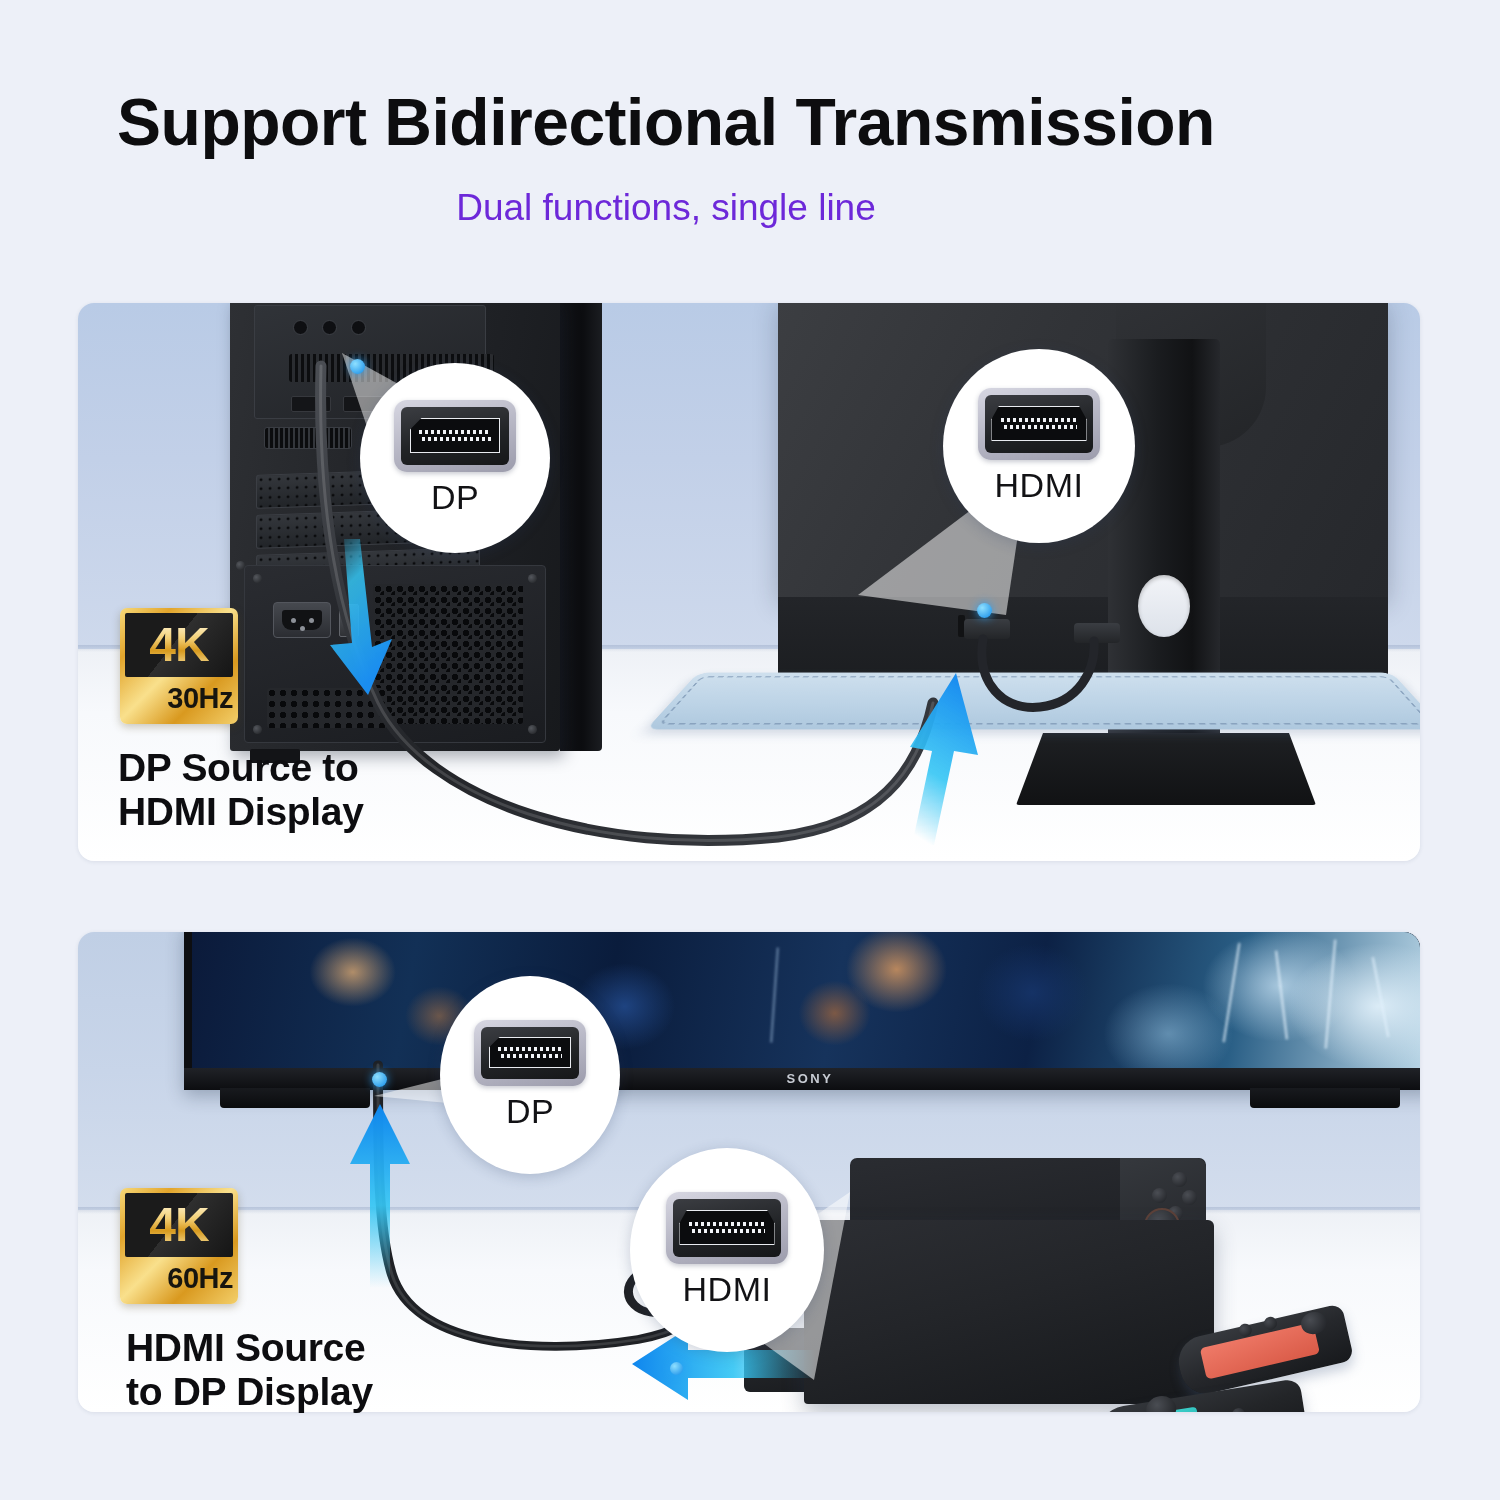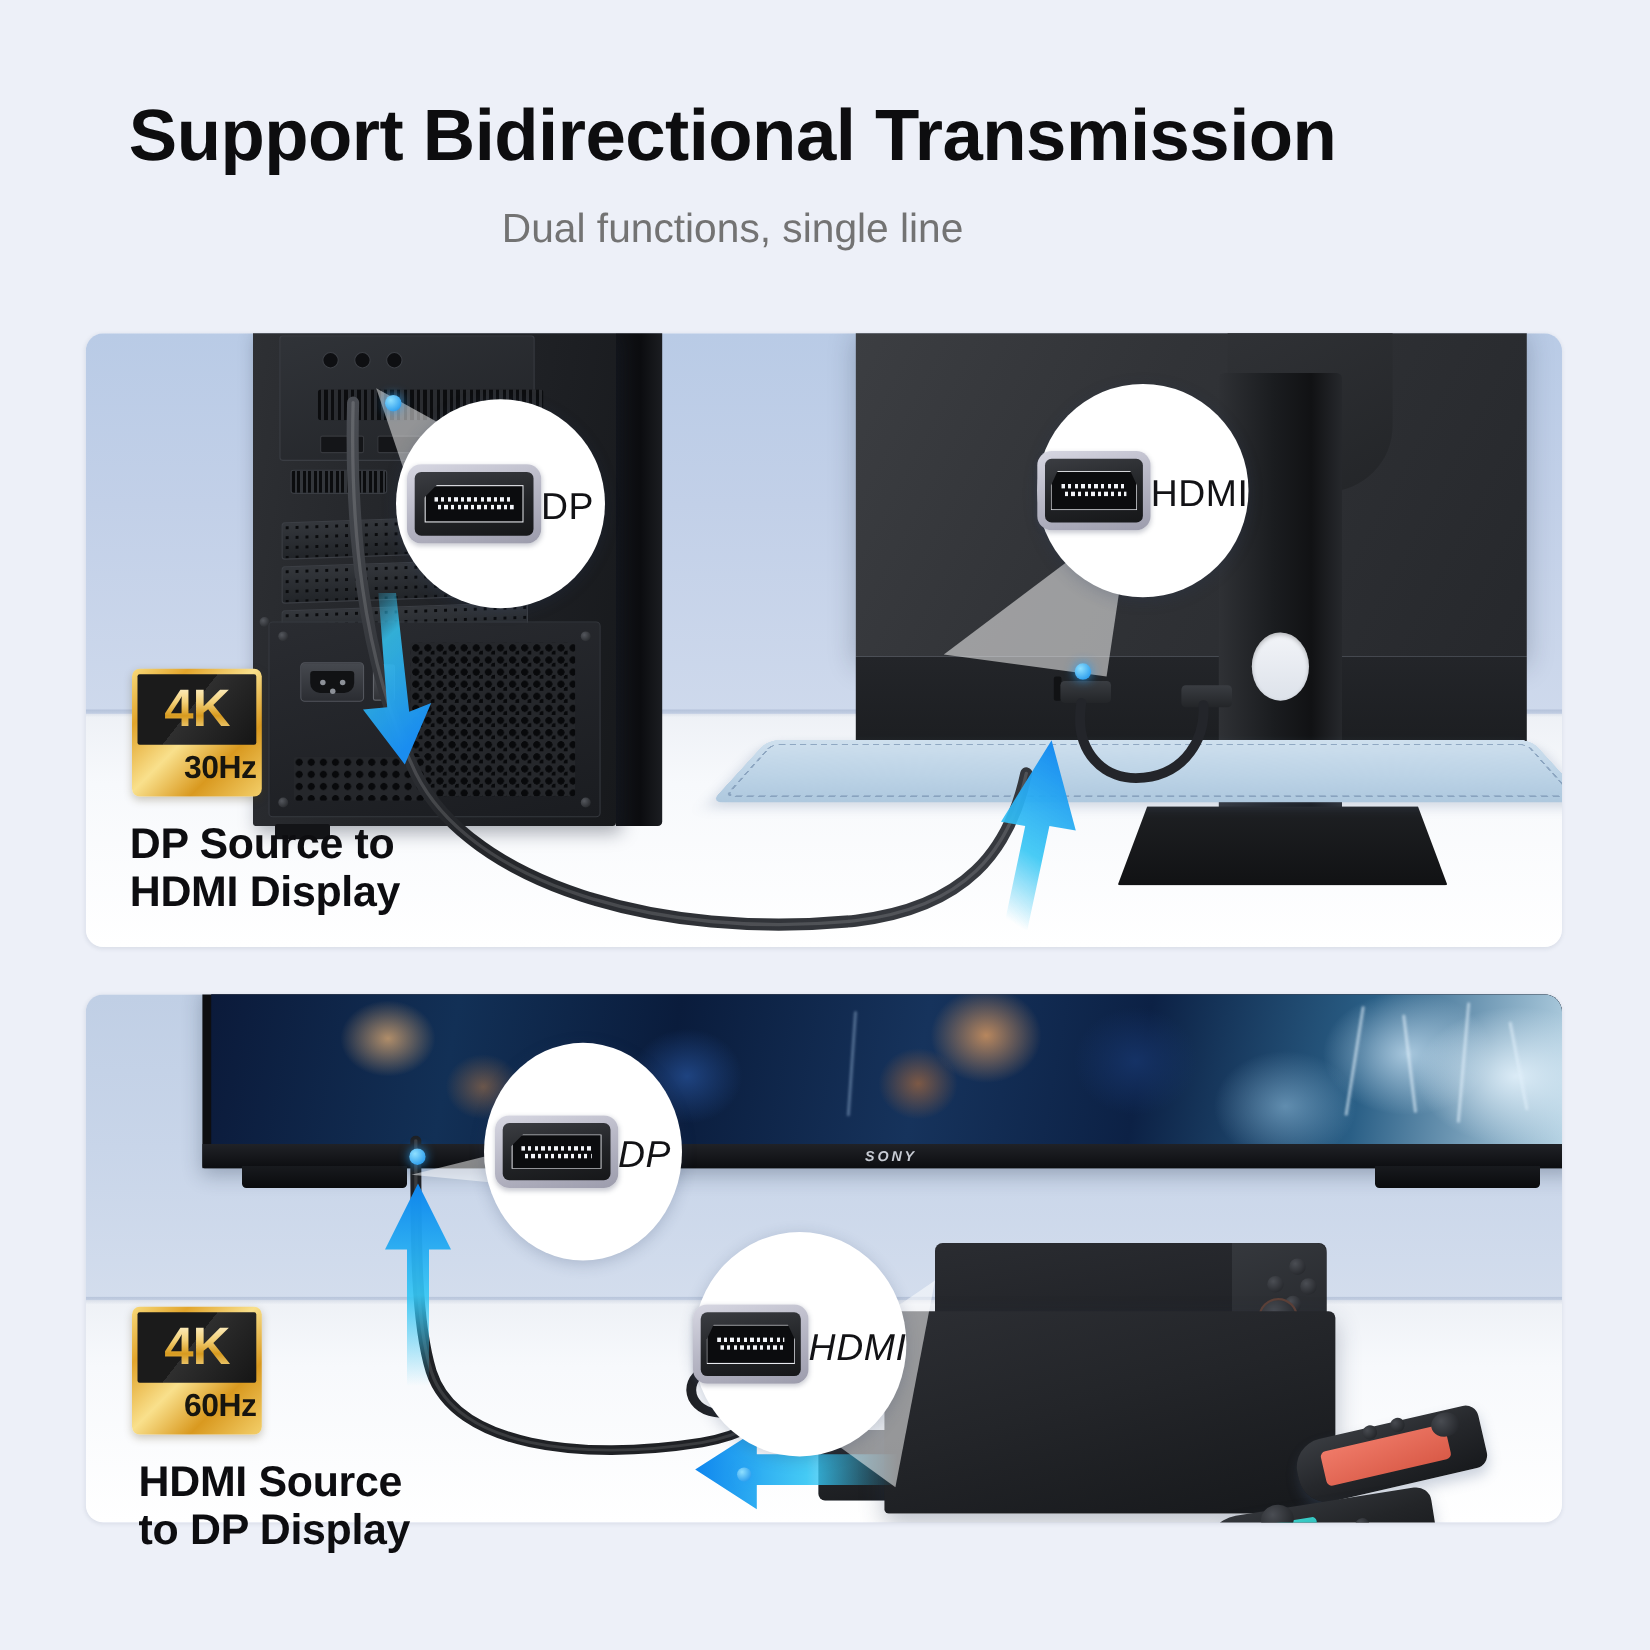--- a/index.html
+++ b/index.html
@@ -20,34 +20,34 @@
     color:#0d0d0f;
     letter-spacing:-0.5px;
     margin:0;
     padding-top:88px;
     line-height:1.05;
   }
   .subtitle{
     text-align:center;
     font-size:37px;
     font-weight:400;
-    color:#737373;
+    color:#6d28d9;
     margin:0;
     padding-top:30px;
   }
 
   
   .panel{
     position:absolute;
     border-radius:16px;
     overflow:hidden;
     box-shadow:0 1px 4px rgba(40,55,90,.10);
   }
   #panel-dp-to-hdmi{ left:78px; top:303px; width:1342px; height:558px; }
-  #panel-hdmi-to-dp{ left:78px; top:904px; width:1342px; height:480px;font-style:italic; }
+  #panel-hdmi-to-dp{ left:78px; top:932px; width:1342px; height:480px; }
 
   
   .scene{ position:absolute; inset:0; }
   .wall{
     position:absolute; left:0; top:0; right:0; height:62%;
     background:linear-gradient(180deg,#b9cbe6 0%,#c2d0e8 45%,#ced9ec 100%);
   }
   .deskTop{
     position:absolute; left:0; right:0; bottom:0; height:38%;
     background:linear-gradient(180deg,#eef1f6 0%,#f7f9fc 30%,#ffffff 100%);
@@ -331,21 +331,21 @@
     background:radial-gradient(circle at 36% 32%,#474a50,#191b1e); }
 
   
   svg.cableLayer{ position:absolute; inset:0; width:100%; height:100%; overflow:visible; pointer-events:none; }
 
   
   .callout{
     position:absolute;
     background:#ffffff;
     border-radius:50%;
-    display:flex;flex-direction:row;align-items:center;justify-content:center;
+    display:flex;flex-direction:column;align-items:center;justify-content:center;
     box-shadow:0 3px 14px rgba(40,60,95,.22);
     z-index:9;
   }
   .calloutLabel{
     font-size:34px;color:#121215;letter-spacing:.5px;margin-top:6px;font-weight:400;
   }
   .connShell{
     width:122px;height:72px;border-radius:13px;
     background:linear-gradient(165deg,#d7d7e2 0%,#b8b8c6 48%,#9c9cac 100%);
     padding:7px;box-sizing:border-box;

